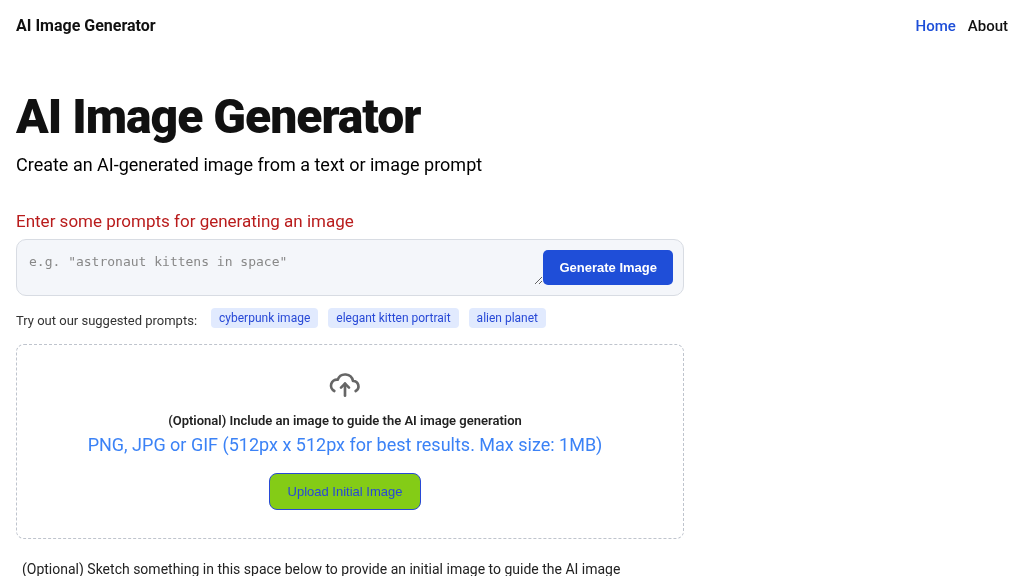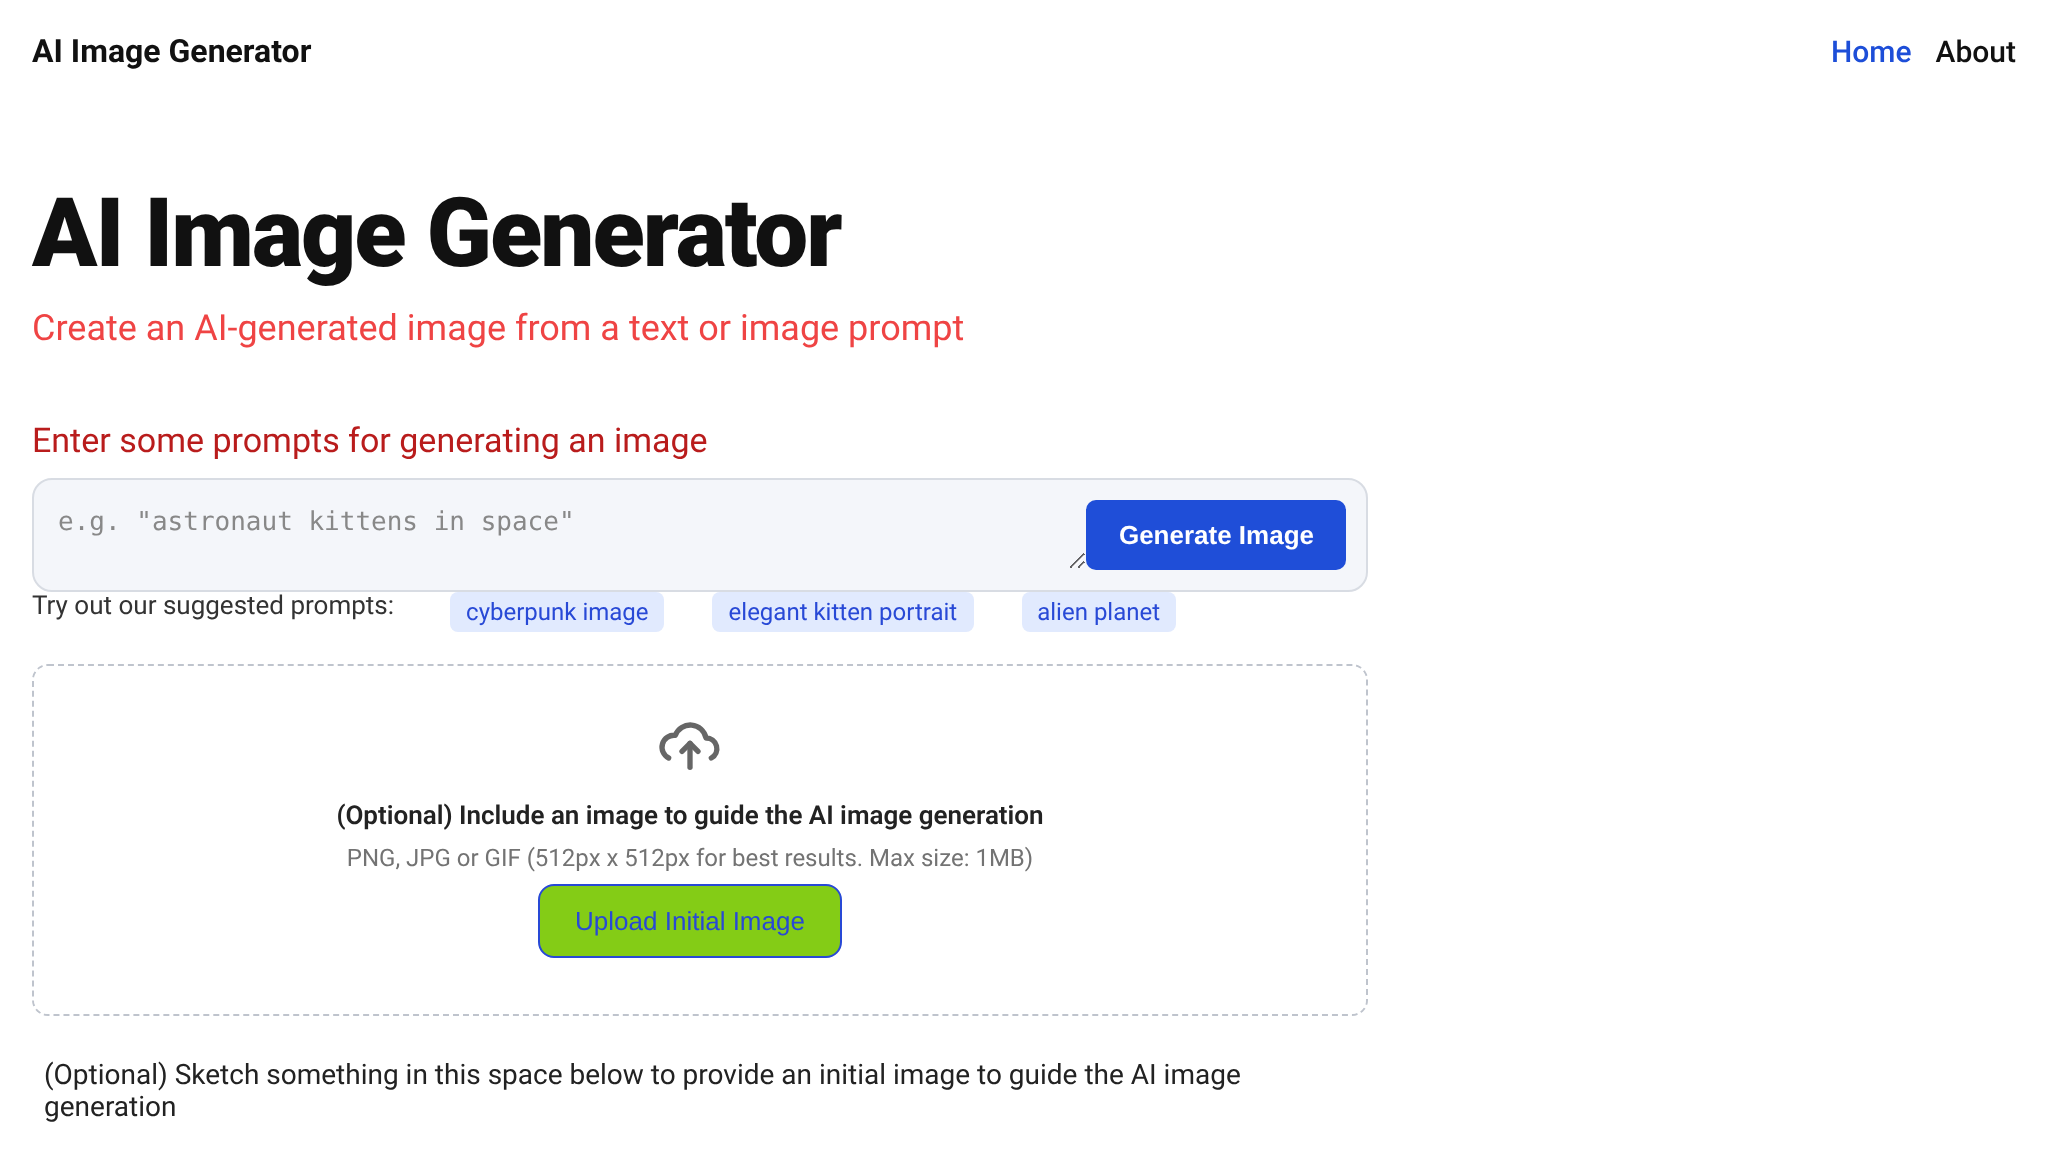--- a/index.html
+++ b/index.html
@@ -44,21 +44,21 @@
     }
     .hero-title {
       font-size: 48px;
       font-weight: 900;
       letter-spacing: -1px;
       line-height: 1.1;
     }
     .hero-subtitle {
       margin-top: 10px;
       font-size: 18px;
-      color: #ef4444;
+      color: #000000;
     }
     .prompt-section {
       margin-top: 36px;
     }
     .prompt-label {
       font-size: 17px;
       color: #b91c1c;
       margin-bottom: 8px;
     }
     .prompt-row {
@@ -91,26 +91,27 @@
       color: #fff;
       font-weight: 600;
       font-size: 13px;
       border: none;
       padding: 10px 16px;
       border-radius: 5px;
       cursor: pointer;
       align-self: center;
     }
     .suggested-row {
+      margin-top: 12px;
       font-size: 13px;
       color: #333;
       display: flex;
-      align-items: flex-start;
+      align-items: flex-end;
       flex-wrap: wrap;
-      gap: 24px;
+      gap: 10px;
     }
     .suggested-label {
       margin-right: 4px;
     }
     .chip {
       background: #e1eafe;
       color: #2849d6;
       font-size: 12px;
       padding: 3px 8px;
       border-radius: 4px;
@@ -127,23 +128,23 @@
       color: #666;
       margin-bottom: 8px;
     }
     .upload-title {
       font-size: 13px;
       font-weight: 600;
       color: #222;
       margin-bottom: 6px;
     }
     .upload-sub {
-      font-size: 12px;
-      color: #737373;
-      margin-bottom: 6px;
+      font-size: 18px;
+      color: #3b82f6;
+      margin-bottom: 18px;
     }
     .upload-btn {
       background: #84cc16;
       border: 1px solid #2849d6;
       color: #2849d6;
       font-size: 13px;
       font-weight: 500;
       padding: 10px 18px;
       border-radius: 8px;
       cursor: pointer;

